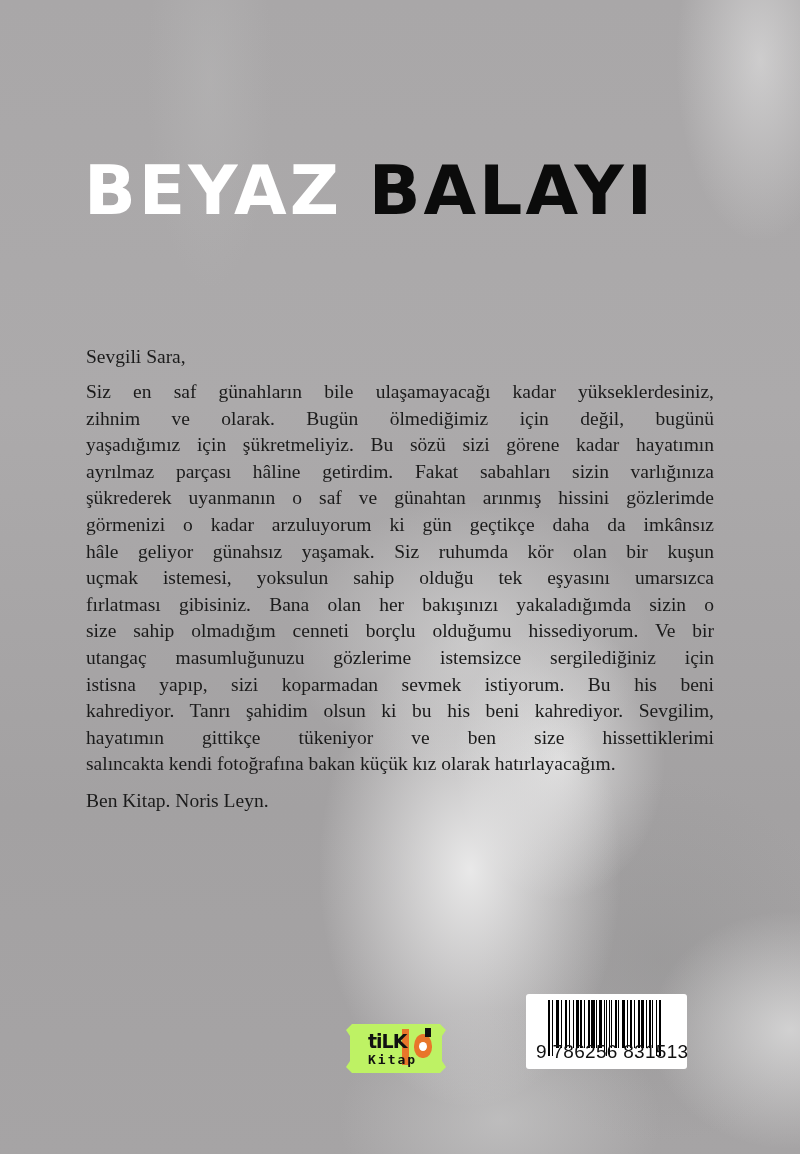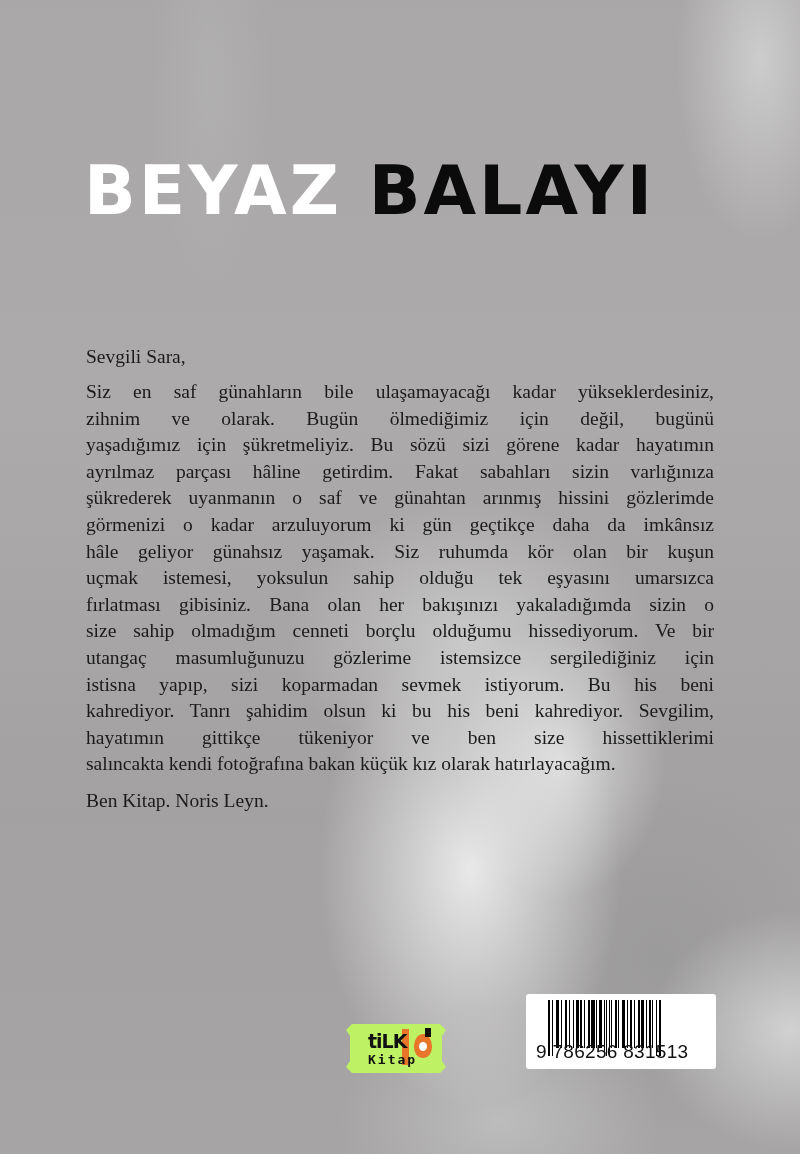--- a/index.html
+++ b/index.html
@@ -65,21 +65,21 @@
       border-radius: 50% 50% 45% 45%; background: #e8762a;
     }
     .logo .fox::after {
       content: ""; position: absolute; left: 5px; top: 8px; width: 8px; height: 9px;
       border-radius: 50%; background: #fff;
     }
     .logo .hat {
       position: absolute; left: 79px; top: 4px; width: 6px; height: 9px; background: #111;
     }
     .barcode {
-      position: absolute; left: 526px; top: 994px; width: 190px; height: 75px;
+      position: absolute; left: 526px; top: 994px; width: 161px; height: 75px;
       background: #ffffff; border-radius: 3px;
     }
     .bars {
       position: absolute; left: 22px; top: 6px; width: 142px; height: 54px;
       display: flex; align-items: flex-start;
     }
     .bars span { display: block; background: #000; height: 48px; }
     .bars span.g { height: 56px; }
     .bars span.s { background: transparent; }
     .isbn {

